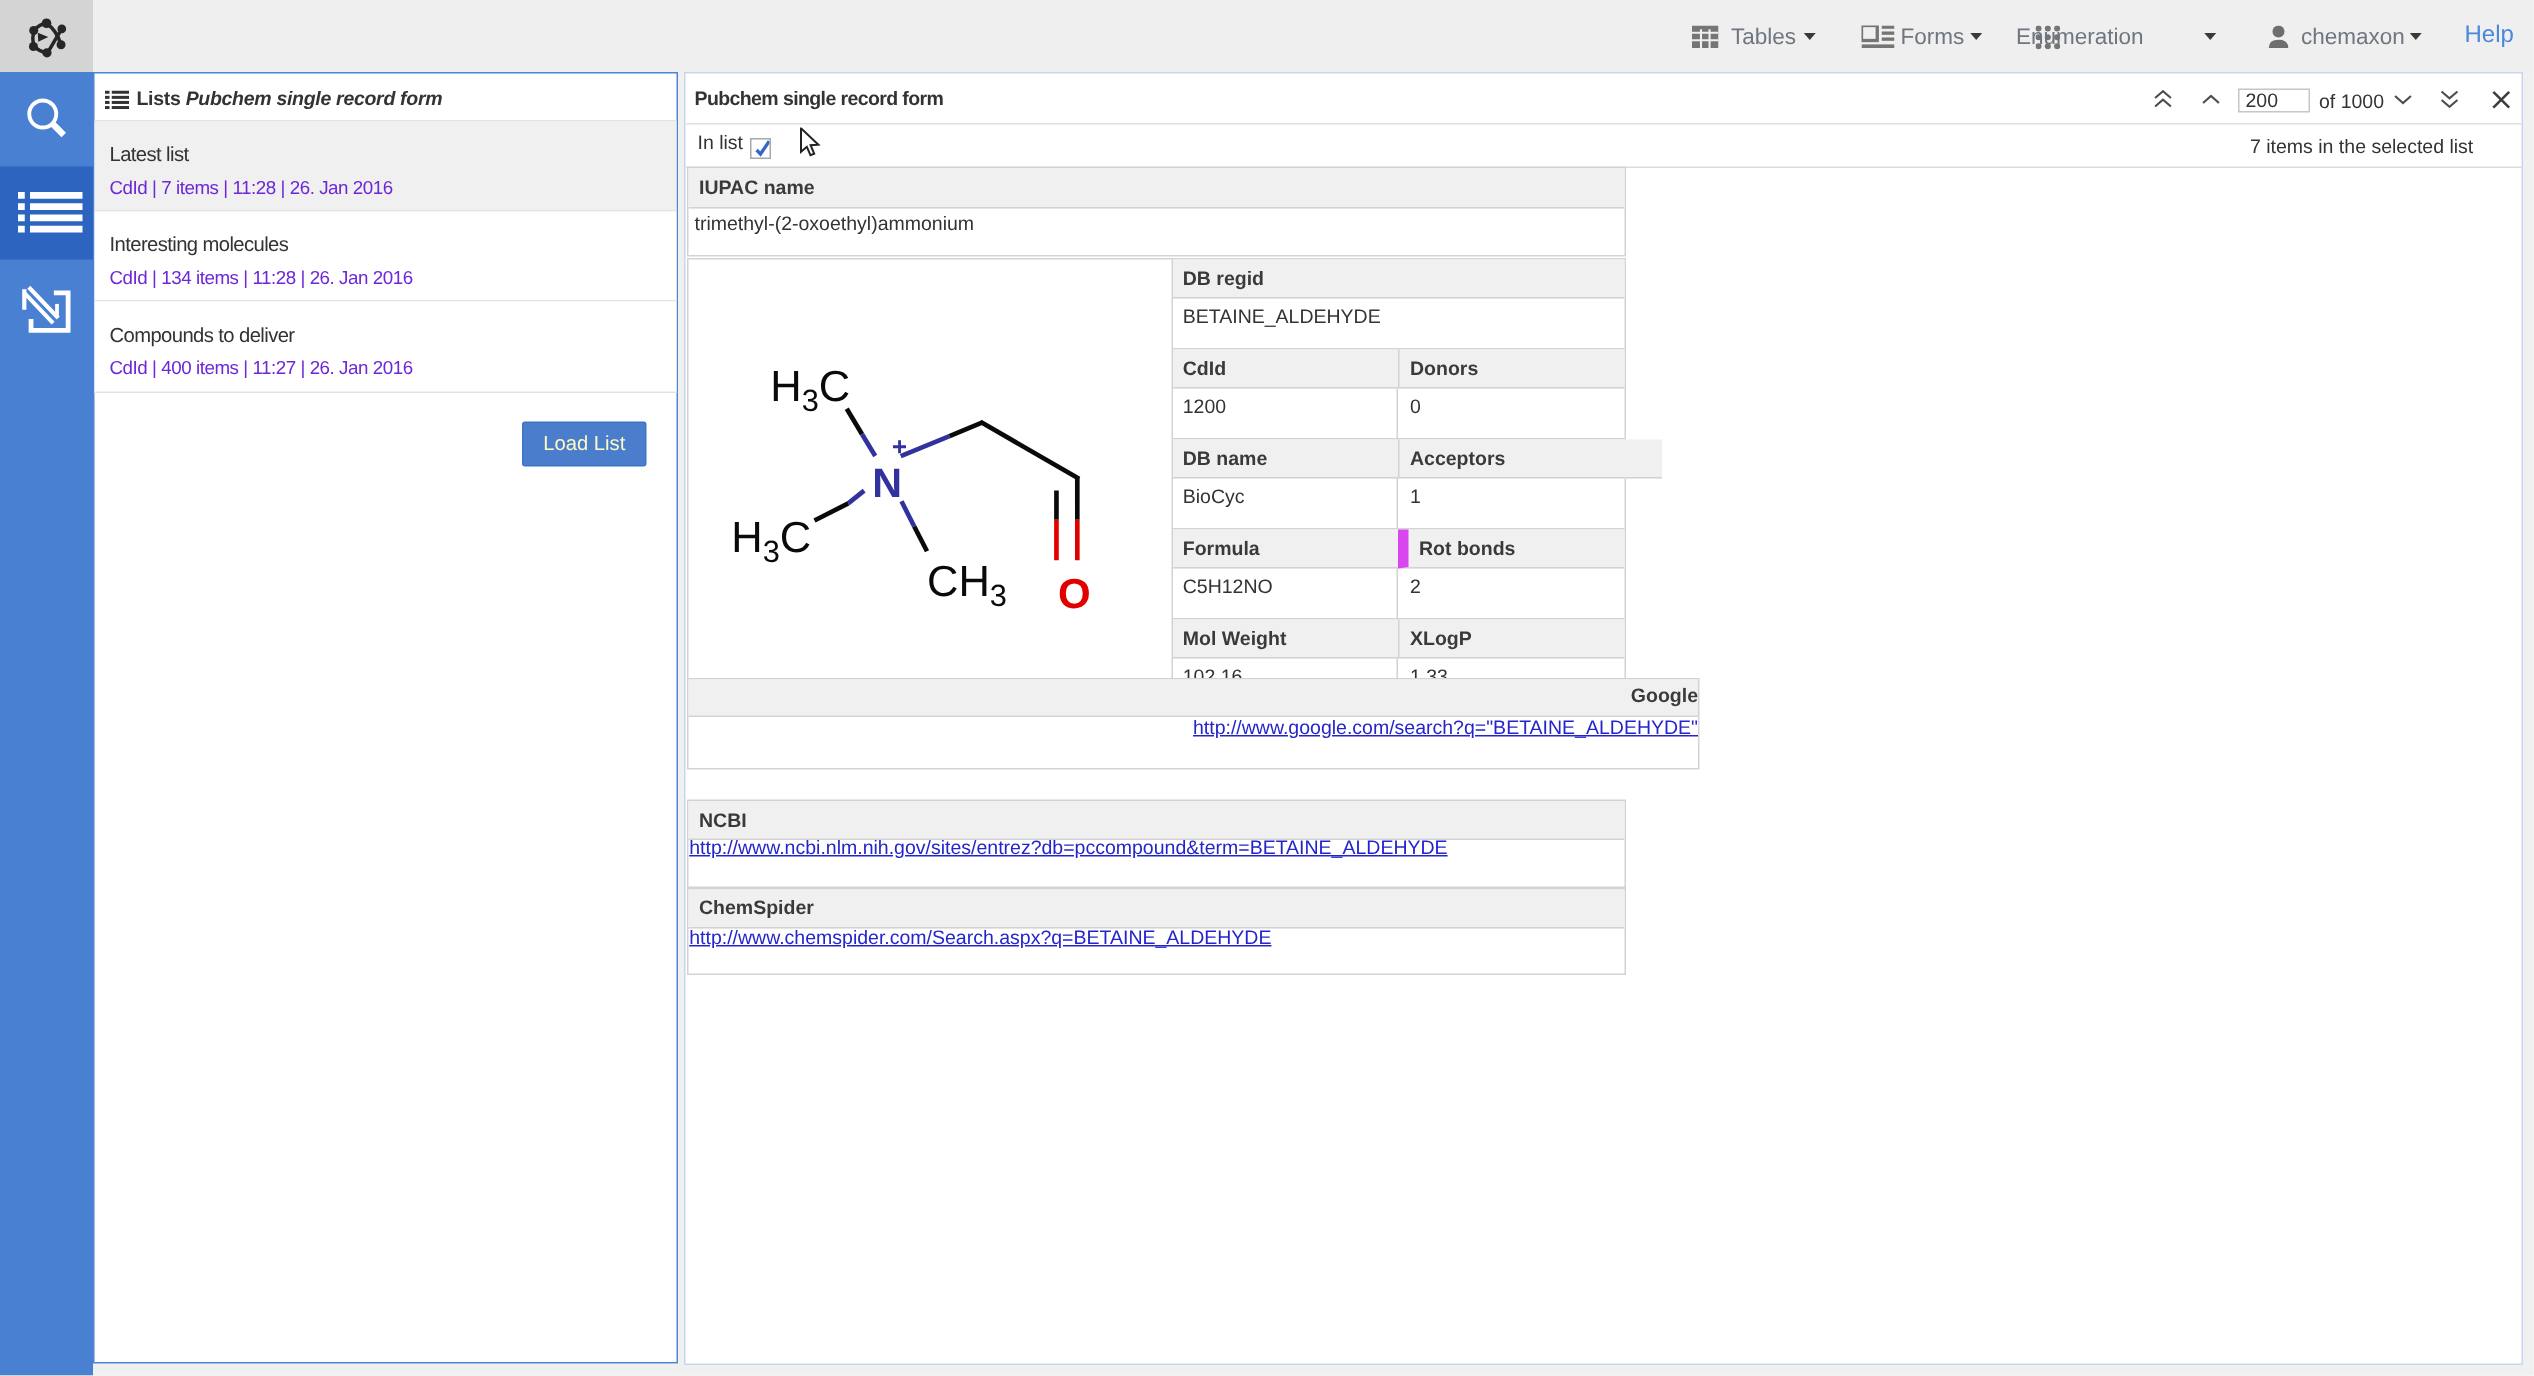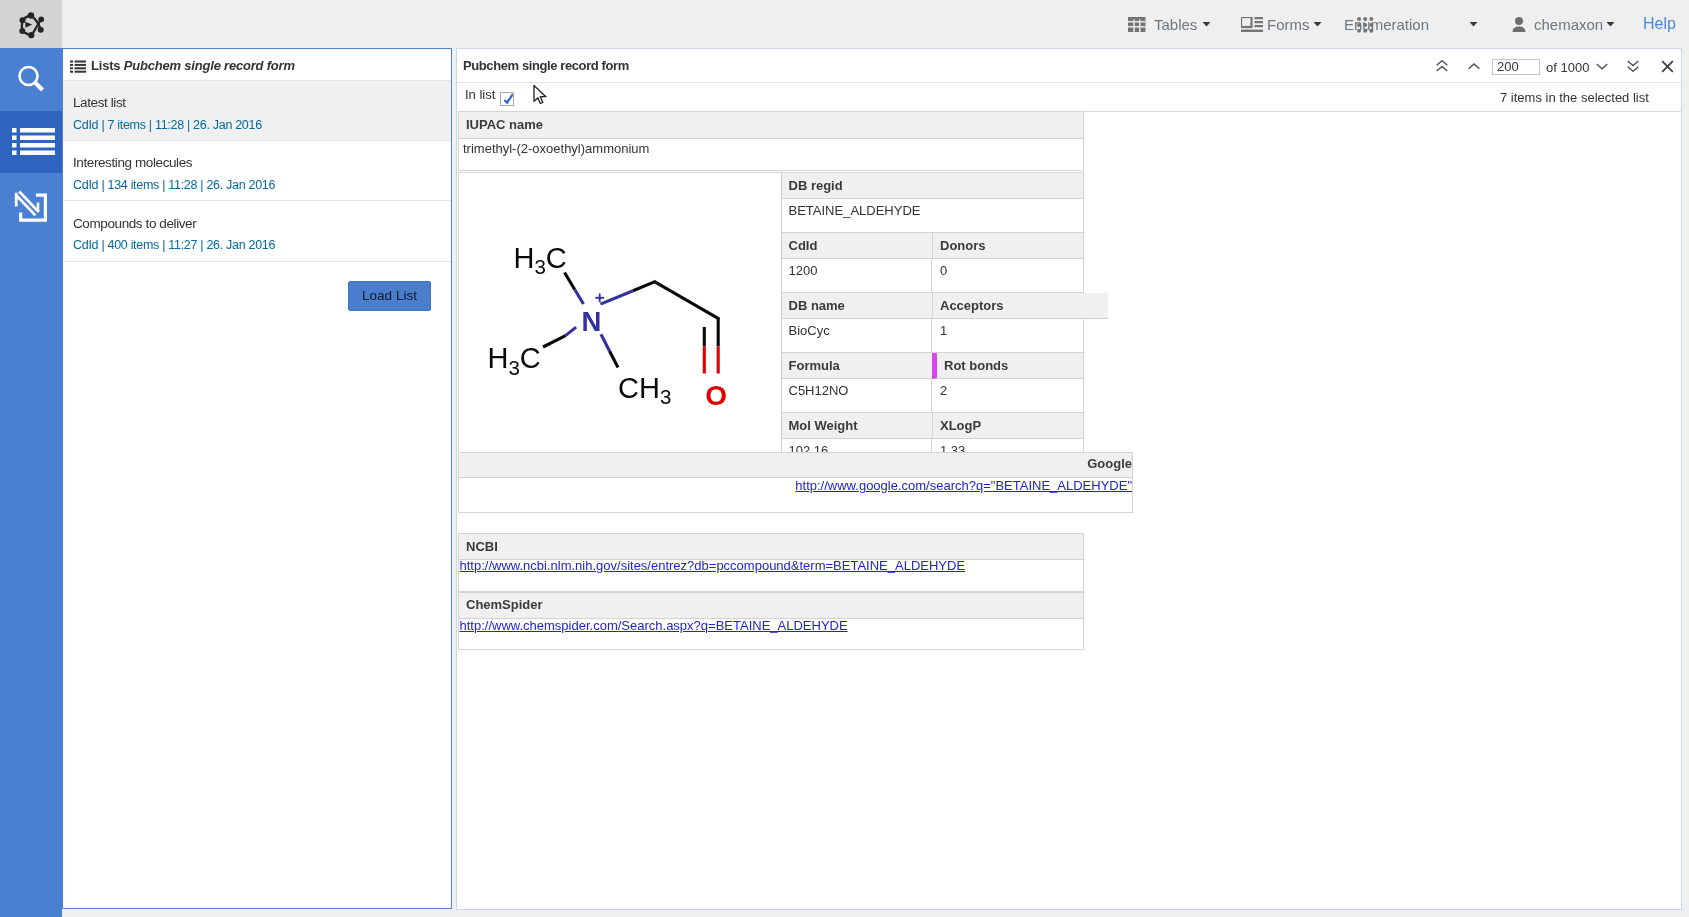--- a/index.html
+++ b/index.html
@@ -6,21 +6,21 @@
 html,body { width:1689px; height:917px; background:#f0f0f0; font-family:"Liberation Sans", sans-serif; overflow:hidden; position:relative; }
 .abs { position:absolute; }
 #topbar { left:0; top:0; width:1689px; height:48px; background:#efefef; }
 #logo { left:0; top:0; width:62px; height:48px; background:#d4d4d4; }
 #sidebar { left:0; top:48px; width:62px; height:869px; background:#4a80d2; }
 #sbsel { left:0; top:62.5px; width:62px; height:62.5px; background:#2d64c0; }
 .menutext { font-size:15px; color:#6e7680; top:16px; }
 #leftpanel { left:62px; top:48px; width:390px; height:861px; background:#fff; border:1px solid #4f83d4; }
 #rightpanel { left:456px; top:48px; width:1226px; height:862px; background:#fff; border:1px solid #c9d5ee; }
 .itemtitle { font-size:13.5px; color:#333; line-height:14px; letter-spacing:-0.4px; }
-.itemsub { font-size:12.5px; color:#0369a1; line-height:13px; letter-spacing:-0.3px; }
+.itemsub { font-size:12.5px; color:#6d28d9; line-height:13px; letter-spacing:-0.3px; }
 .hdrbox { background:#f0f0f0; border-bottom:1px solid #d3d3d3; font-weight:bold; font-size:13px; color:#3a3a3a; padding:5.5px 0 0 7px; }
 .valtext { font-size:13px; color:#333; }
 a.lnk { font-size:13px; color:#2424cc; text-decoration:underline; }
 .box { position:absolute; border:1px solid #d3d3d3; background:#fff; }
 </style>
 </head>
 <body>
 <div id="topbar" class="abs"></div>
 <div id="logo" class="abs">
 <svg width="62" height="48" viewBox="0 0 62 48">
@@ -151,21 +151,21 @@
   <div class="itemsub" style="position:absolute;left:10px;top:38.2px;">CdId | 7 items | 11:28 | 26. Jan 2016</div>
 </div>
 <div class="abs" style="left:63px;top:140.5px;width:388px;height:60.5px;background:#fff;border-bottom:1px solid #e3e3e3;">
   <div class="itemtitle" style="position:absolute;left:10px;top:15.5px;">Interesting molecules</div>
   <div class="itemsub" style="position:absolute;left:10px;top:38.2px;">CdId | 134 items | 11:28 | 26. Jan 2016</div>
 </div>
 <div class="abs" style="left:63px;top:201px;width:388px;height:60.5px;background:#fff;border-bottom:1px solid #e3e3e3;">
   <div class="itemtitle" style="position:absolute;left:10px;top:15.5px;">Compounds to deliver</div>
   <div class="itemsub" style="position:absolute;left:10px;top:38.2px;">CdId | 400 items | 11:27 | 26. Jan 2016</div>
 </div>
-<div class="abs" style="left:348px;top:281px;width:83px;height:30px;background:#4a7dcc;border:1px solid #3f74c4;border-radius:2px;color:#0f172a;font-size:13.5px;text-align:center;line-height:28px;">Load List</div>
+<div class="abs" style="left:348px;top:281px;width:83px;height:30px;background:#4a7dcc;border:1px solid #3f74c4;border-radius:2px;color:#fef9c3;font-size:13.5px;text-align:center;line-height:28px;">Load List</div>
 
 <div class="abs" style="left:463px;top:58px;font-size:13px;font-weight:bold;color:#333;letter-spacing:-0.4px;">Pubchem single record form</div>
 <div class="abs" style="left:457px;top:81.5px;width:1224px;height:1px;background:#e0e0e0;"></div>
 
 <svg class="abs" style="left:1436px;top:59.5px" width="12" height="12" viewBox="0 0 12 12">
 <g fill="none" stroke="#4d4d4d" stroke-width="1.4">
 <polyline points="0.7,5.3 6,0.8 11.3,5.3"></polyline>
       <polyline points="0.7,11 6,6.5 11.3,11"></polyline>
 </g>
 </svg>
@@ -221,21 +221,21 @@
   <div class="valtext abs" style="left:150.5px;top:86px;width:150.5px;height:34px;padding:4.5px 0 0 8px;">0</div>
   <div class="abs" style="left:0;top:119px;width:301px;height:1px;background:#d3d3d3;"></div>
 
   <div class="hdrbox abs" style="left:0;top:120px;width:150.5px;height:26px;">DB name</div>
   <div class="hdrbox abs" style="left:150.5px;top:120px;width:176px;height:26px;border-left:1px solid #d3d3d3;">Acceptors</div>
   <div class="valtext abs" style="left:0;top:146px;width:150.5px;height:34px;padding:4.5px 0 0 7px;border-right:1px solid #d3d3d3;">BioCyc</div>
   <div class="valtext abs" style="left:150.5px;top:146px;width:150.5px;height:34px;padding:4.5px 0 0 8px;">1</div>
   <div class="abs" style="left:0;top:179px;width:301px;height:1px;background:#d3d3d3;"></div>
 
   <div class="hdrbox abs" style="left:0;top:180px;width:150.5px;height:26px;">Formula</div>
-  <div class="hdrbox abs" style="left:150.5px;top:180px;width:150.5px;height:26px;border-left:5px solid #d946ef;">Rot bonds</div>
+  <div class="hdrbox abs" style="left:150.5px;top:180px;width:150.5px;height:26px;border-left:7px solid #d946ef;">Rot bonds</div>
   <div class="valtext abs" style="left:0;top:206px;width:150.5px;height:34px;padding:4.5px 0 0 7px;border-right:1px solid #d3d3d3;">C5H12NO</div>
   <div class="valtext abs" style="left:150.5px;top:206px;width:150.5px;height:34px;padding:4.5px 0 0 8px;">2</div>
   <div class="abs" style="left:0;top:239px;width:301px;height:1px;background:#d3d3d3;"></div>
 
   <div class="hdrbox abs" style="left:0;top:240px;width:150.5px;height:26px;">Mol Weight</div>
   <div class="hdrbox abs" style="left:150.5px;top:240px;width:150.5px;height:26px;border-left:1px solid #d3d3d3;">XLogP</div>
   <div class="valtext abs" style="left:0;top:266px;width:150.5px;height:31.5px;padding:4.5px 0 0 7px;border-right:1px solid #d3d3d3;">102,16</div>
   <div class="valtext abs" style="left:150.5px;top:266px;width:150.5px;height:31.5px;padding:4.5px 0 0 8px;">1,33</div>
 </div>
 

